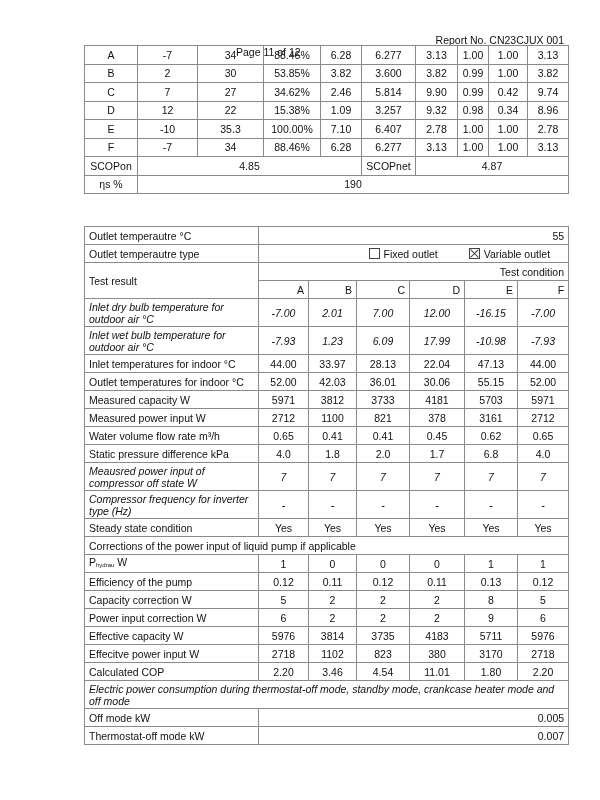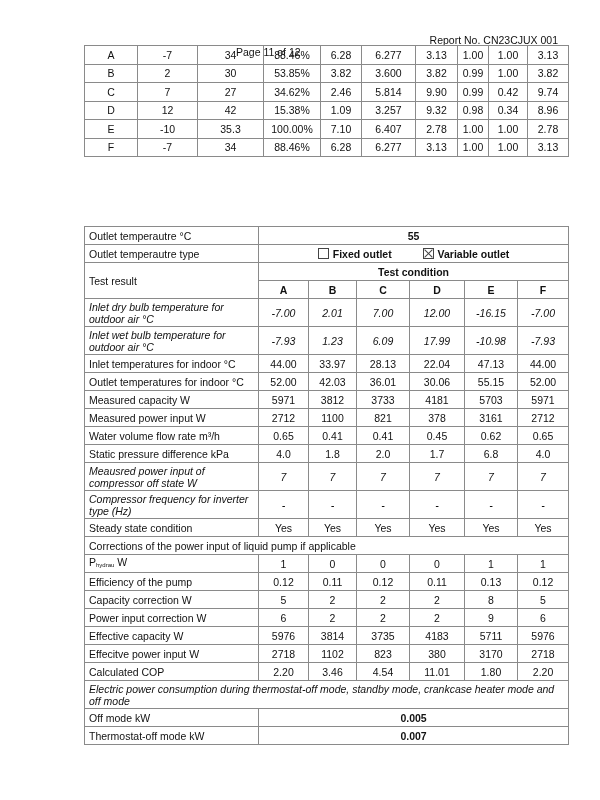--- a/index.html
+++ b/index.html
@@ -5,24 +5,24 @@
   html, body { margin: 0; padding: 0; background: #ffffff; }
   body {
     width: 600px; height: 800px; position: relative; overflow: hidden;
     font-family: "Liberation Sans", sans-serif; color: #111; font-size: 10.5px;
   }
   .header {
     position: absolute; top: 34px; left: 84px; width: 486px; height: 12px;
     font-size: 10.5px;
   }
   .header .page { position: absolute; left: 152px; top: 12px; }
-  .header .report { position: absolute; right: 12px; top: 0; }
+  .header .report { position: absolute; right: 6px; top: 0; }
   table { border-collapse: collapse; position: absolute; table-layout: fixed; }
   td { border: 1px solid #8a8a8a; padding: 0 4px; vertical-align: middle; line-height: 12px; }
-  .c { text-align: center; font-weight: bold; }
+  .c { text-align: right; }
   .l { text-align: left; }
   #t1 { left: 84px; top: 45px; width: 484px; border: 1.5px solid #8a8a8a; }
   #t1 td { height: 17.5px; text-align: center; padding: 0; }
   #t2 { left: 84px; top: 226px; width: 484px; border: 1.5px solid #8a8a8a; }
   #t2 td { height: 17px; }
   #t2 td.tall { height: 27px; font-style: italic; }
   #t2 td.num { text-align: center; padding: 0; }
   .cb { display: inline-block; width: 9px; height: 9px; border: 1px solid #444; vertical-align: -1px; margin-right: 4px; position: relative; }
   .cb.checked::before, .cb.checked::after {
     content: ""; position: absolute; left: 4px; top: -1px; width: 1px; height: 11px; background: #444;
@@ -86,21 +86,21 @@
         <td>2.46</td>
         <td>5.814</td>
         <td>9.90</td>
         <td>0.99</td>
         <td>0.42</td>
         <td>9.74</td>
       </tr>
       <tr>
         <td>D</td>
         <td>12</td>
-        <td>42</td>
+        <td>22</td>
         <td>15.38%</td>
         <td>1.09</td>
         <td>3.257</td>
         <td>9.32</td>
         <td>0.98</td>
         <td>0.34</td>
         <td>8.96</td>
       </tr>
       <tr>
         <td>E</td>
@@ -121,20 +121,30 @@
         <td>88.46%</td>
         <td>6.28</td>
         <td>6.277</td>
         <td>3.13</td>
         <td>1.00</td>
         <td>1.00</td>
         <td>3.13</td>
       </tr>
     </tbody>
   <tbody>
+      <tr>
+    <td>SCOPon</td>
+    <td colspan="4">4.85</td>
+    <td>SCOPnet</td>
+    <td colspan="4">4.87</td>
+  </tr>
+  <tr>
+    <td>ηs %</td>
+    <td colspan="9">190</td>
+  </tr>
 </tbody>
   </table>
 
 <table id="t2">
   <colgroup>
     <col style="width:174px">
       <col style="width:50px">
       <col style="width:48px">
       <col style="width:53px">
     <col style="width:55px">

